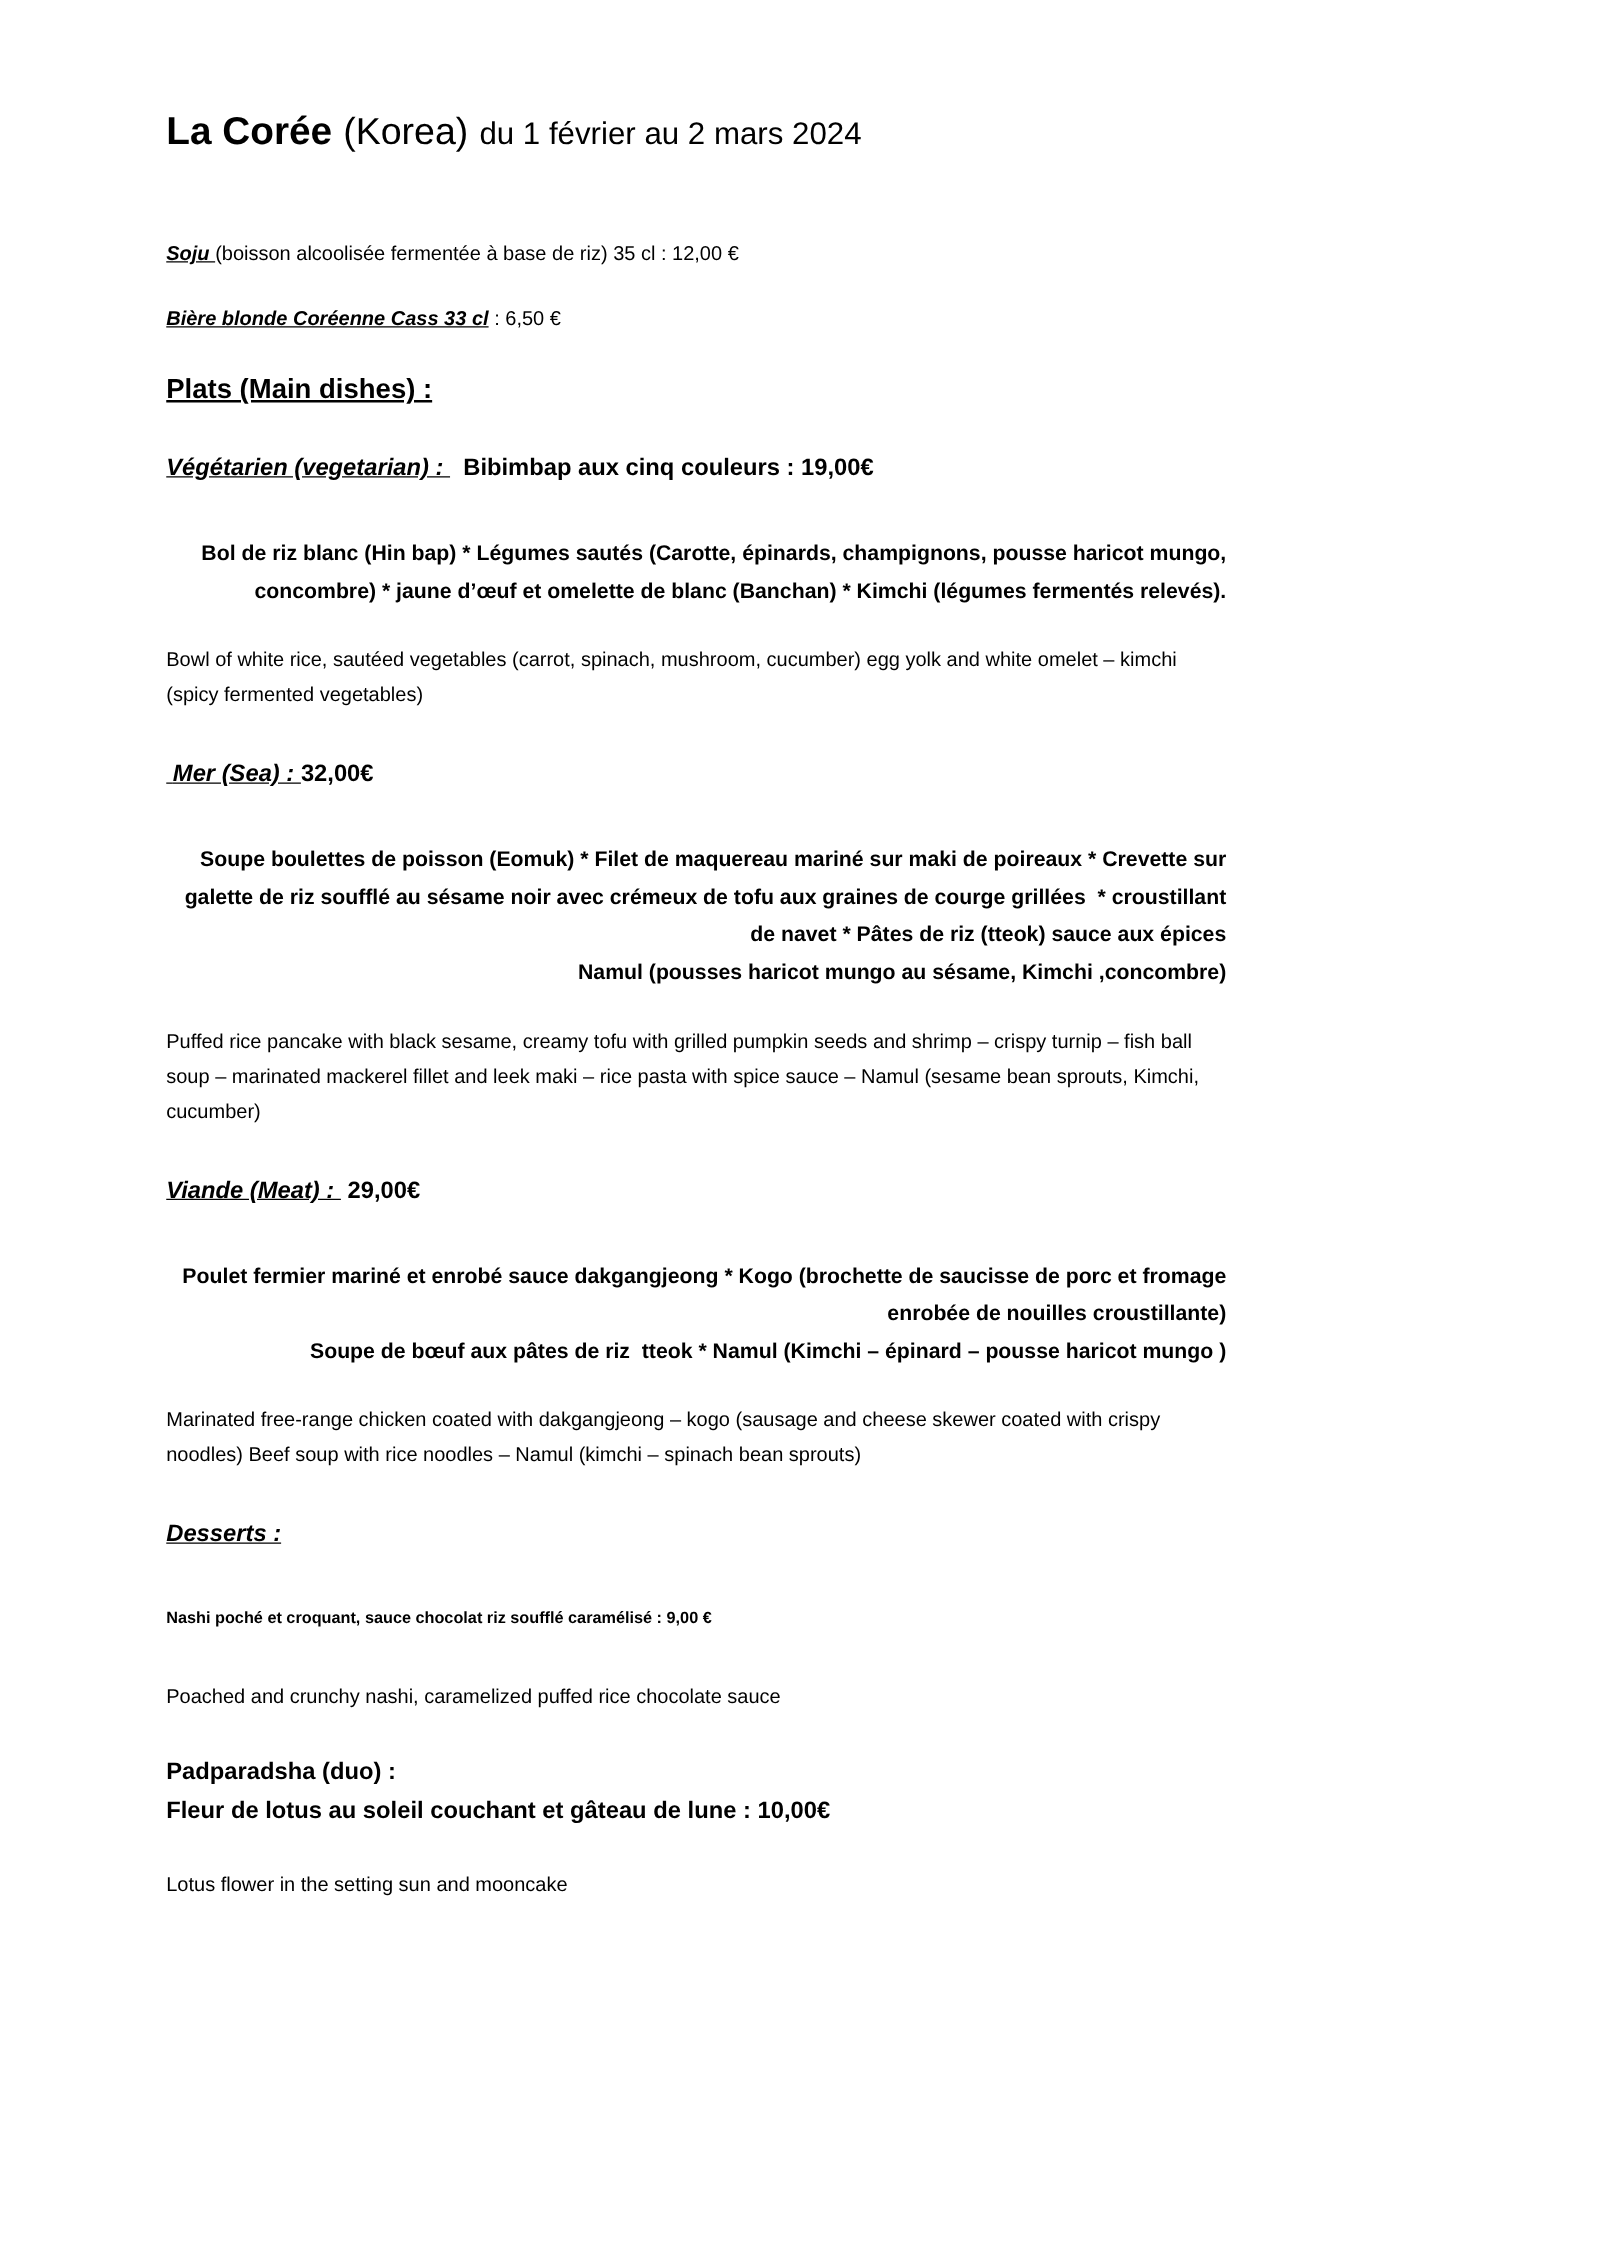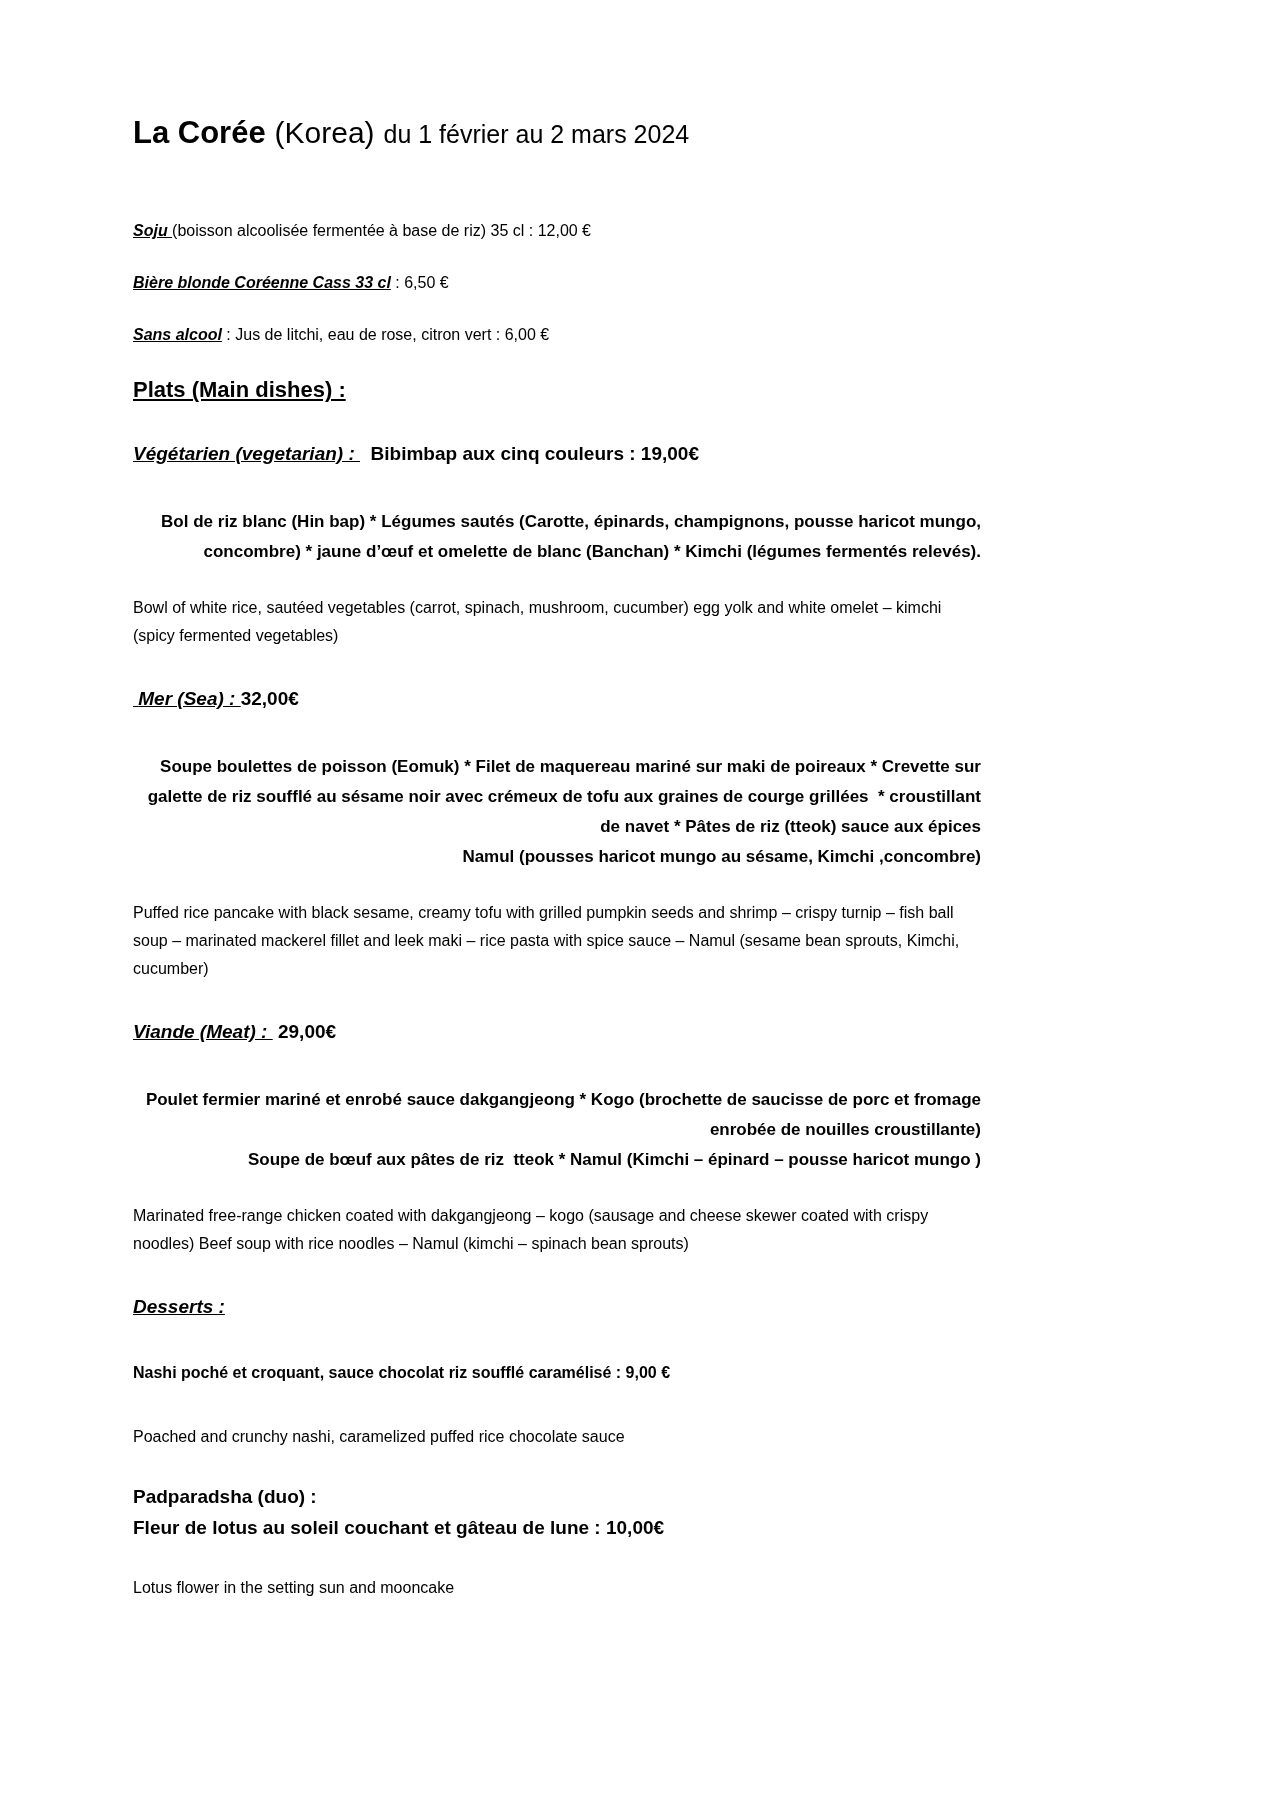--- a/index.html
+++ b/index.html
@@ -7,21 +7,21 @@
     padding: 0;
     background: #ffffff;
     color: #000000;
     font-family: "Liberation Sans", sans-serif;
   }
   .page {
     width: 1280px;
     height: 1810px;
     background: #ffffff;
     box-sizing: border-box;
-    padding: 112px 0 0 133px;
+    padding: 84px 0 0 133px;
     overflow: hidden;
   }
   .content {
     width: 848px;
   }
   
   .title {
     margin: 0 0 66px 0;
     line-height: 40px;
     white-space: nowrap;
@@ -80,21 +80,21 @@
     margin: 0 0 36px 0;
     white-space: pre-wrap;
   }
   
   .heading-desserts {
     font-size: 19px;
     line-height: 26px;
     margin: 0 0 40px 0;
   }
   .dessert-name {
-    font-size: 16px;
+    font-size: 13px;
     font-weight: bold;
     line-height: 26px;
     margin: 0 0 37px 0;
     white-space: pre-wrap;
   }
   .dessert-en {
     font-size: 16px;
     line-height: 28px;
     margin: 0 0 30px 0;
     white-space: pre-wrap;
@@ -116,21 +116,20 @@
     <h1 class="title">
       <span class="t-name">La Corée</span>
       <span class="t-latin">(Korea)</span>
       <span class="t-dates">du 1 février au 2 mars 2024</span>
     </h1>
 
     <p class="drink"><span class="u-bi">Soju </span><span>(boisson alcoolisée fermentée à base de riz) 35 cl : 12,00 €</span></p>
 
     <p class="drink"><span class="u-bi">Bière blonde Coréenne Cass 33 cl</span><span> : 6,50 €</span></p>
 
-    <p class="drink"><span class="u-bi">Sans alcool</span><span> : Jus de litchi, eau de rose, citron vert : 6,00 €</span></p>
 
     <h2 class="heading-main">Plats (Main dishes) :</h2>
 
     <p class="course-head"><span class="cat">Végétarien (vegetarian) : </span><span>  Bibimbap aux cinq couleurs : 19,00€</span></p>
     <p class="desc-fr">Bol de riz blanc (Hin bap) * Légumes sautés (Carotte, épinards, champignons, pousse haricot mungo, concombre) * jaune d’œuf et omelette de blanc (Banchan) * Kimchi (légumes fermentés relevés).</p>
     <p class="desc-en">Bowl of white rice, sautéed vegetables (carrot, spinach, mushroom, cucumber) egg yolk and white omelet – kimchi (spicy fermented vegetables)</p>
 
     <p class="course-head"><span class="cat"> Mer (Sea) : </span><span>32,00€</span></p>
     <p class="desc-fr">Soupe boulettes de poisson (Eomuk) * Filet de maquereau mariné sur maki de poireaux * Crevette sur galette de riz soufflé au sésame noir avec crémeux de tofu aux graines de courge grillées  * croustillant de navet * Pâtes de riz (tteok) sauce aux épices
 Namul (pousses haricot mungo au sésame, Kimchi ,concombre)</p>

